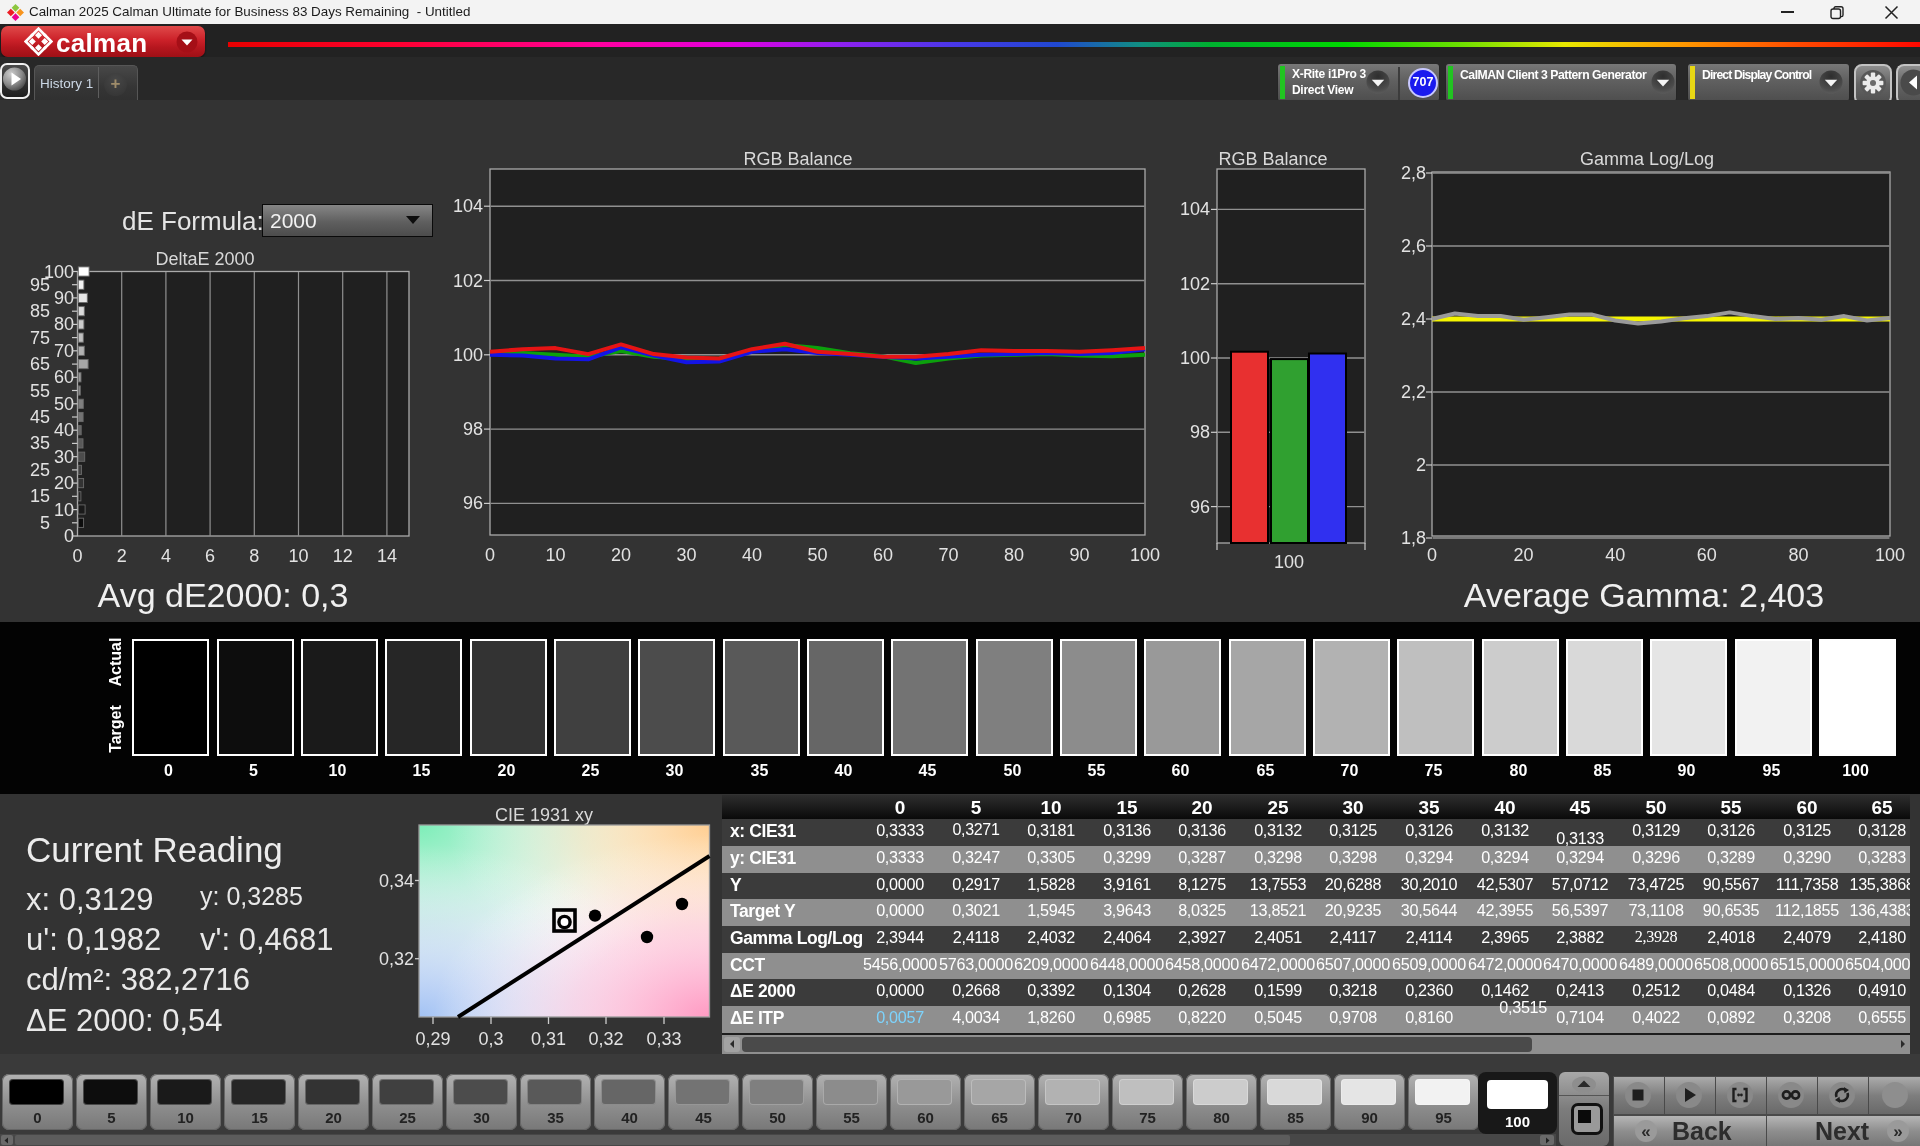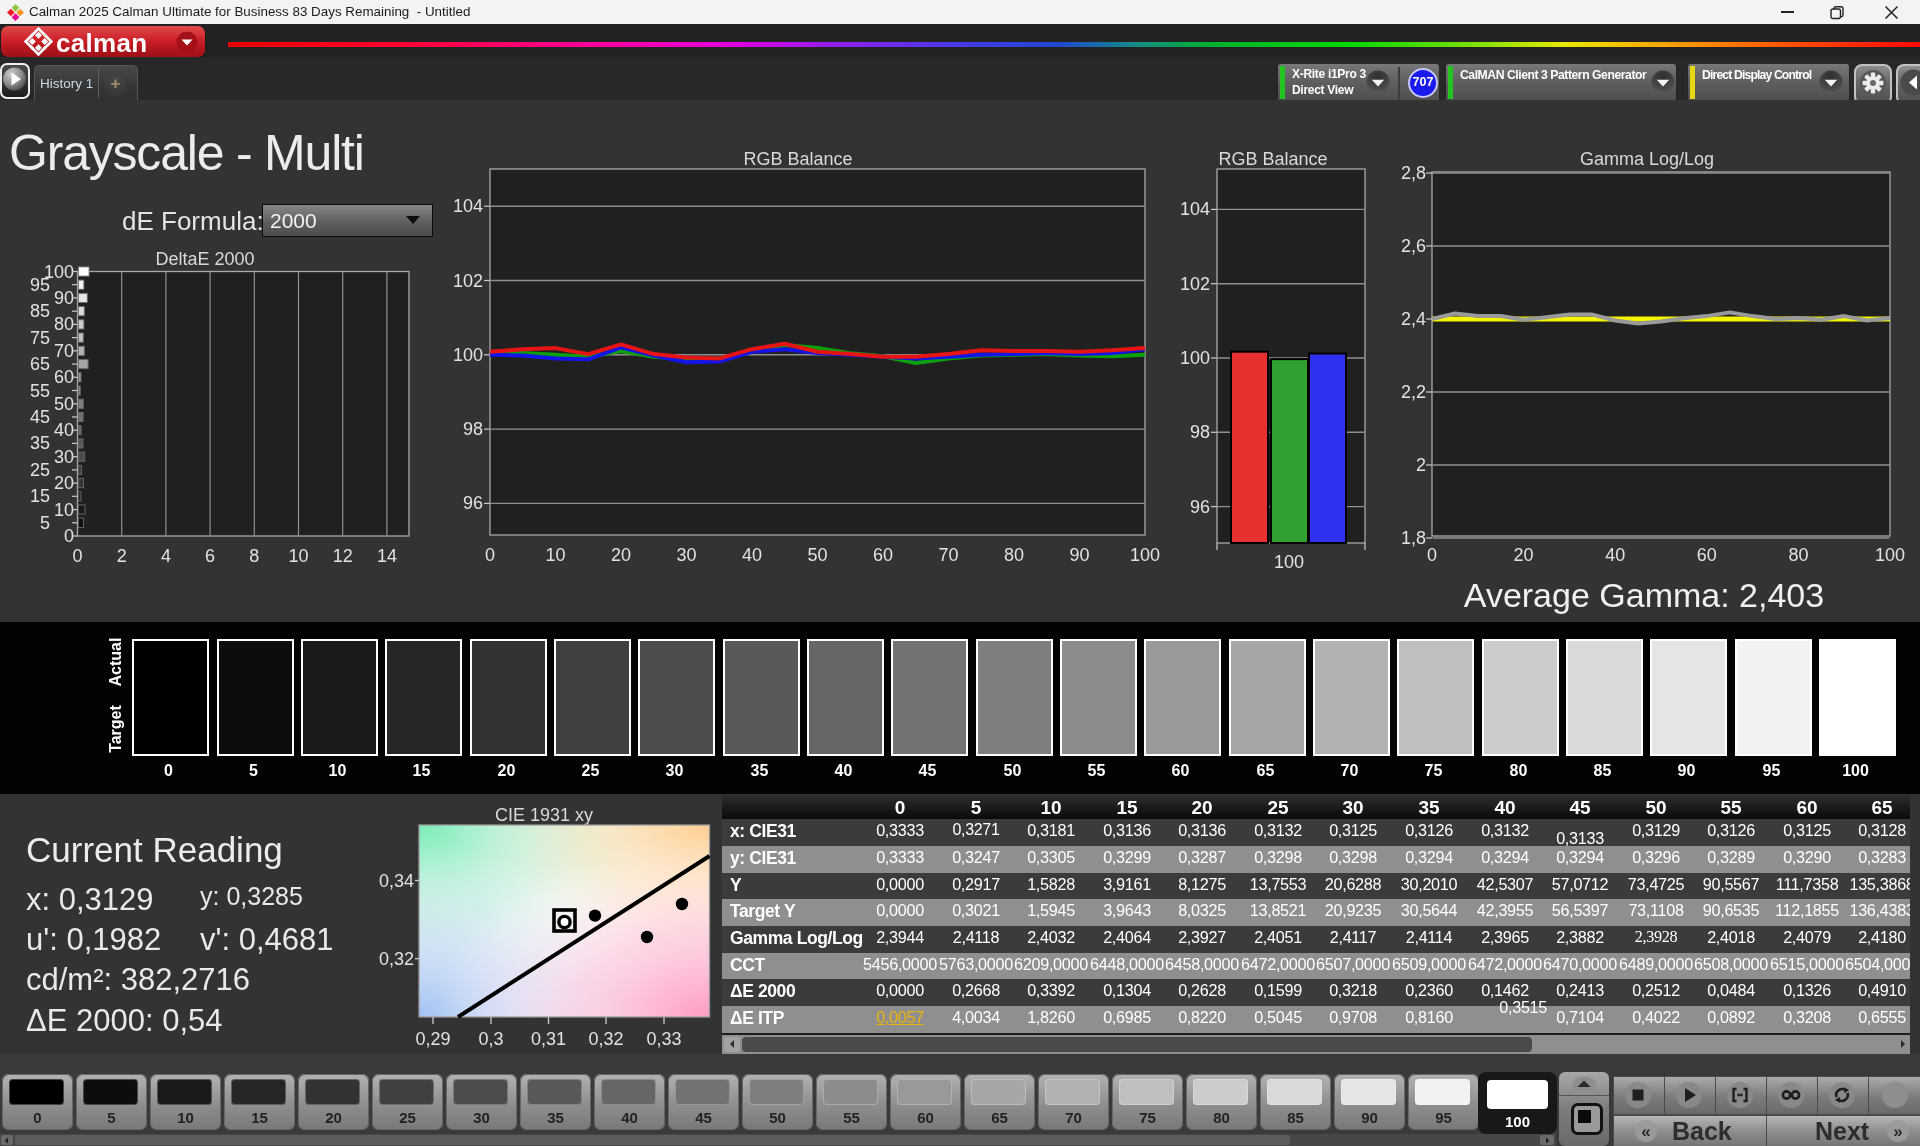--- a/index.html
+++ b/index.html
@@ -148,21 +148,20 @@
  <circle cx="16" cy="16" r="3" fill="#6a6a6a"></circle>
 </svg>
 <div class="abs" style="left:1896px;top:64px;width:24px;height:37px;border-radius:8px 0 0 8px;border:2px solid #c2c2c2;border-right:none;
  background:linear-gradient(180deg,#8e8e8e,#636363 50%,#505050);"></div>
 <svg class="abs" style="left:1900px;top:69px" width="27" height="27" viewBox="0 0 27 27">
  <circle cx="13.5" cy="13.5" r="13" fill="#4a4a4a"></circle>
  <path d="M17 6.5 L9 13.5 L17 20.5 Z" fill="#fff"></path>
 </svg>
 
 <div class="abs" style="left:0;top:100px;width:1920px;height:522px;background:#333;"></div>
-<div class="abs txt" style="left:9px;top:124px;font-size:50px;letter-spacing:-1.2px;color:#ececec;">Grayscale - Multi</div>
 <div class="abs txt" style="left:122px;top:206px;font-size:26px;color:#e4e4e4;">dE Formula:</div>
 <div class="abs" style="left:262px;top:204px;width:169px;height:31px;border:1px solid #0a0a0a;
  background:linear-gradient(180deg,#868686,#5f5f5f 55%,#4c4c4c);"></div>
 <div class="abs" style="left:270px;top:209px;font-size:21px;color:#f2f2f2;">2000</div>
 <svg class="abs" style="left:405px;top:215px" width="16" height="10" viewBox="0 0 16 10">
  <path d="M1 1 L15 1 L8 9 Z" fill="#0d0d0d"></path>
 </svg>
 
 <svg class="abs" style="left:0;top:245px" width="445" height="330" viewBox="0 0 445 330">
       <text x="205" y="20" font-size="18" fill="#d9d9d9" text-anchor="middle">DeltaE 2000</text>
@@ -327,20 +326,21 @@
       <line x1="32" y1="179" x2="490" y2="179" stroke="#f5f500" stroke-width="5"></line>
       <polyline points="32.0,179.0 54.9,173.5 77.8,176.1 100.7,176.1 123.6,179.7 146.5,177.2 169.4,174.6 192.3,174.6 215.2,180.5 238.1,183.4 261.0,181.6 283.9,178.3 306.8,176.1 329.7,172.4 352.6,176.1 375.5,179.0 398.4,177.9 421.3,179.7 444.2,176.1 467.1,180.5 490.0,177.9" fill="none" stroke="#9a9a9a" stroke-width="4" stroke-linejoin="round"></polyline>
       <text x="32.0" y="421" font-size="18" fill="#e2e2e2" text-anchor="middle">0</text>
       <text x="123.6" y="421" font-size="18" fill="#e2e2e2" text-anchor="middle">20</text>
       <text x="215.2" y="421" font-size="18" fill="#e2e2e2" text-anchor="middle">40</text>
       <text x="306.8" y="421" font-size="18" fill="#e2e2e2" text-anchor="middle">60</text>
       <text x="398.4" y="421" font-size="18" fill="#e2e2e2" text-anchor="middle">80</text>
       <text x="490.0" y="421" font-size="18" fill="#e2e2e2" text-anchor="middle">100</text>
     </svg>
 
+<div class="abs" style="left:23px;top:576px;width:400px;text-align:center;font-size:34px;color:#f0f0f0;">Avg dE2000: 0,3</div>
 <div class="abs" style="left:1444px;top:576px;width:400px;text-align:center;font-size:34px;color:#f0f0f0;">Average Gamma: 2,403</div>
 
 <div class="abs" style="left:0;top:622px;width:1920px;height:172px;background:#030303;">
       <svg class="abs" style="left:104px;top:12px" width="24" height="150" viewBox="0 0 24 150">
         <text x="-28" y="17" font-size="16" font-weight="bold" fill="#fff" text-anchor="middle" transform="rotate(-90)">Actual</text>
         <text x="-95" y="17" font-size="16" font-weight="bold" fill="#fff" text-anchor="middle" transform="rotate(-90)">Target</text>
       </svg>
       <div class="abs" style="left:132px;top:17px;width:73px;height:113px;background:rgb(0,0,0);border:2px solid #fff;"></div>
       <div class="abs" style="left:126px;top:140px;width:85px;text-align:center;font-size:16px;font-weight:bold;color:#fff;">0</div>
       <div class="abs" style="left:217px;top:17px;width:73px;height:113px;background:rgb(13,13,13);border:2px solid #fff;"></div>
@@ -569,21 +569,21 @@
       <div class="abs" style="left:589px;top:186px;width:84px;text-align:center;font-size:16.2px;color:#fff;letter-spacing:-0.3px;">0,3218</div>
       <div class="abs" style="left:665px;top:186px;width:84px;text-align:center;font-size:16.2px;color:#fff;letter-spacing:-0.3px;">0,2360</div>
       <div class="abs" style="left:741px;top:186px;width:84px;text-align:center;font-size:16.2px;color:#fff;letter-spacing:-0.3px;">0,1462</div>
       <div class="abs" style="left:816px;top:186px;width:84px;text-align:center;font-size:16.2px;color:#fff;letter-spacing:-0.3px;">0,2413</div>
       <div class="abs" style="left:892px;top:186px;width:84px;text-align:center;font-size:16.2px;color:#fff;letter-spacing:-0.3px;">0,2512</div>
       <div class="abs" style="left:967px;top:186px;width:84px;text-align:center;font-size:16.2px;color:#fff;letter-spacing:-0.3px;">0,0484</div>
       <div class="abs" style="left:1043px;top:186px;width:84px;text-align:center;font-size:16.2px;color:#fff;letter-spacing:-0.3px;">0,1326</div>
       <div class="abs" style="left:1118px;top:186px;width:84px;text-align:center;font-size:16.2px;color:#fff;letter-spacing:-0.3px;">0,4910</div>
       <div class="abs" style="left:0;top:211px;width:1188px;height:27px;background:#8f8f8f;"></div>
       <div class="abs" style="left:8px;top:213px;font-size:17.5px;font-weight:bold;color:#fff;white-space:nowrap;letter-spacing:-0.4px;">ΔE ITP</div>
-      <div class="abs" style="left:136px;top:213px;width:84px;text-align:center;font-size:16.2px;color:#eab308;letter-spacing:-0.3px;text-decoration:underline;">0,0057</div>
+      <div class="abs" style="left:136px;top:213px;width:84px;text-align:center;font-size:16.2px;color:#7dd3fc;letter-spacing:-0.3px;">0,0057</div>
       <div class="abs" style="left:212px;top:213px;width:84px;text-align:center;font-size:16.2px;color:#fff;letter-spacing:-0.3px;">4,0034</div>
       <div class="abs" style="left:287px;top:213px;width:84px;text-align:center;font-size:16.2px;color:#fff;letter-spacing:-0.3px;">1,8260</div>
       <div class="abs" style="left:363px;top:213px;width:84px;text-align:center;font-size:16.2px;color:#fff;letter-spacing:-0.3px;">0,6985</div>
       <div class="abs" style="left:438px;top:213px;width:84px;text-align:center;font-size:16.2px;color:#fff;letter-spacing:-0.3px;">0,8220</div>
       <div class="abs" style="left:514px;top:213px;width:84px;text-align:center;font-size:16.2px;color:#fff;letter-spacing:-0.3px;">0,5045</div>
       <div class="abs" style="left:589px;top:213px;width:84px;text-align:center;font-size:16.2px;color:#fff;letter-spacing:-0.3px;">0,9708</div>
       <div class="abs" style="left:665px;top:213px;width:84px;text-align:center;font-size:16.2px;color:#fff;letter-spacing:-0.3px;">0,8160</div>
       <div class="abs" style="left:741px;top:203px;width:84px;text-align:right;font-size:16.2px;color:#fff;letter-spacing:-0.3px;">0,3515</div>
       <div class="abs" style="left:816px;top:213px;width:84px;text-align:center;font-size:16.2px;color:#fff;letter-spacing:-0.3px;">0,7104</div>
       <div class="abs" style="left:892px;top:213px;width:84px;text-align:center;font-size:16.2px;color:#fff;letter-spacing:-0.3px;">0,4022</div>

